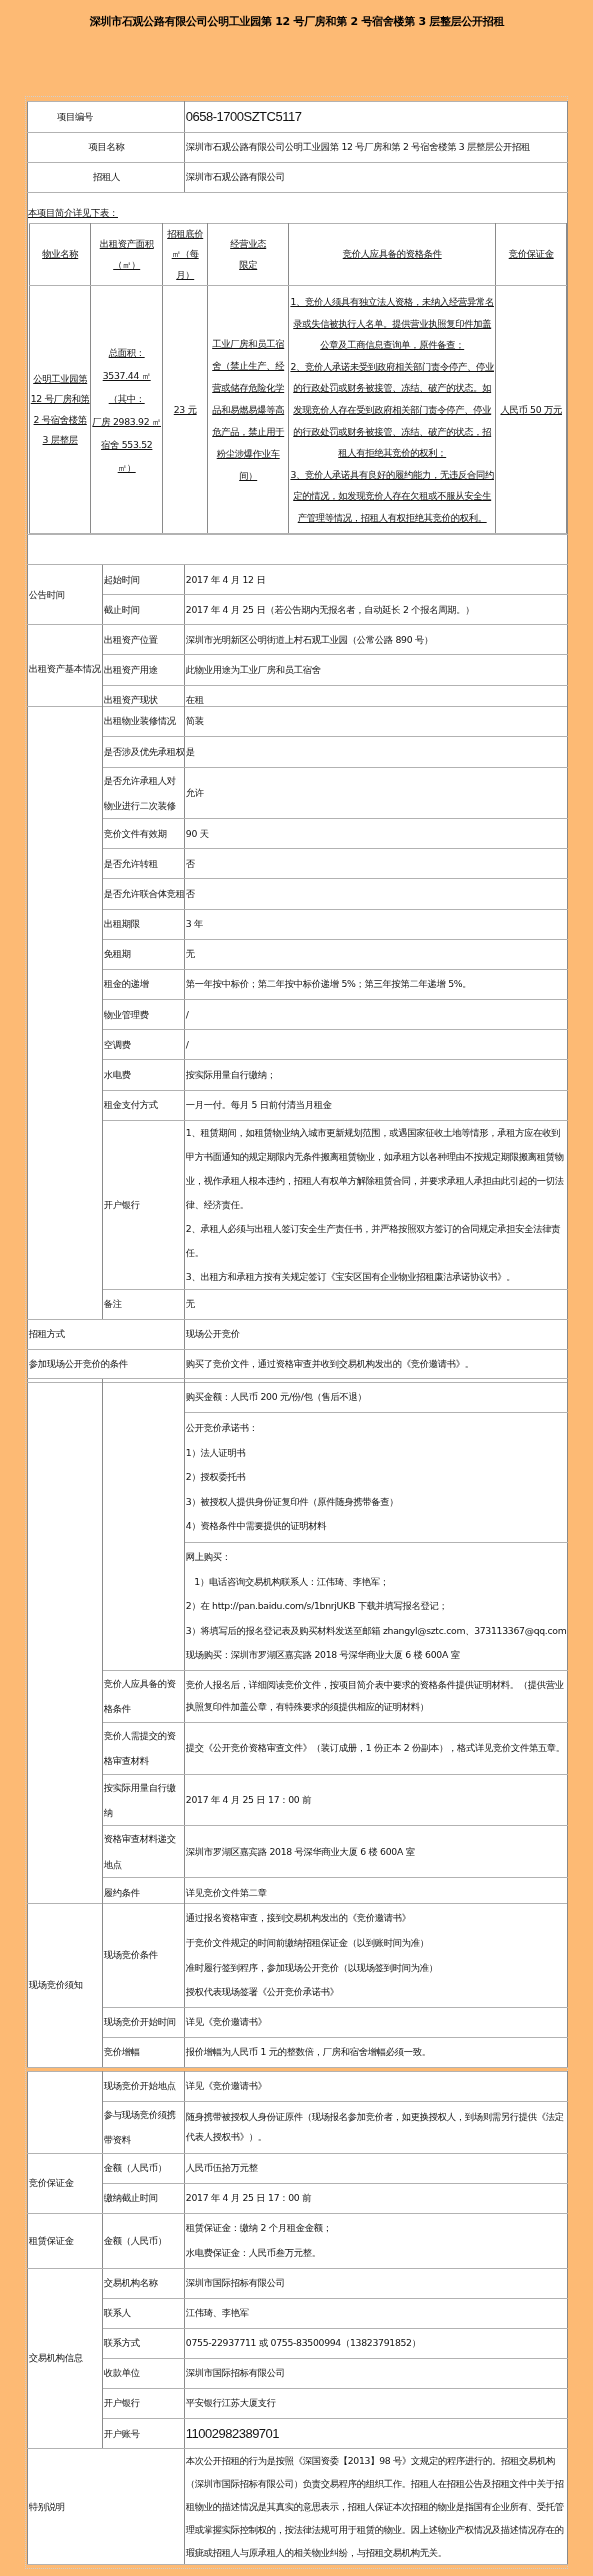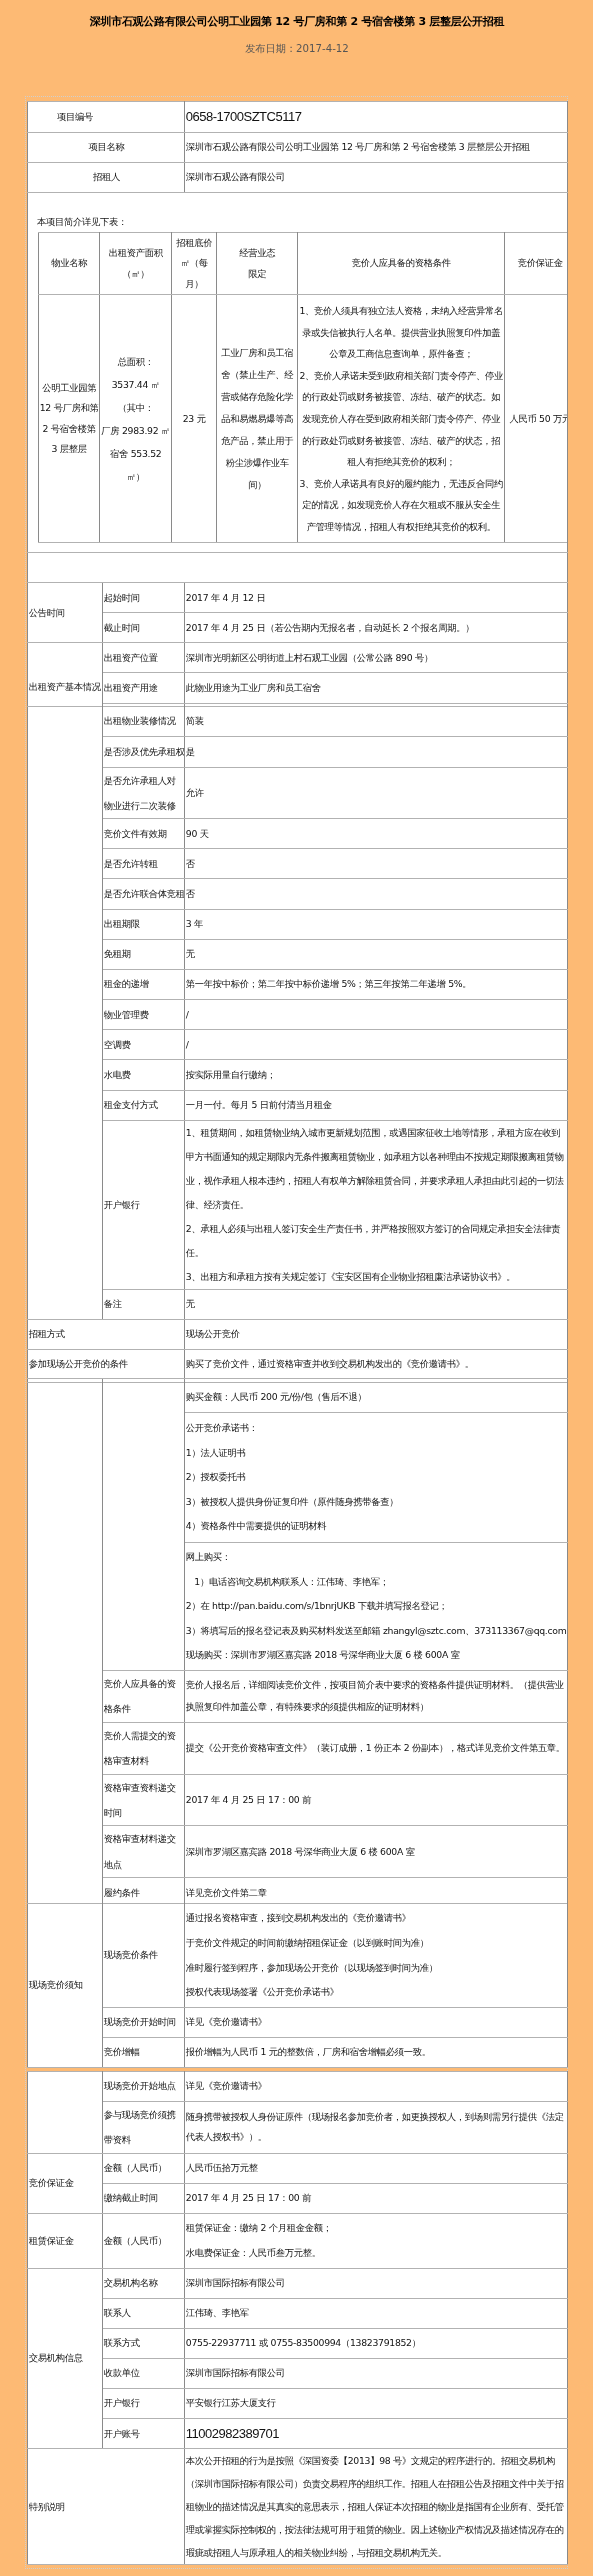--- a/index.html
+++ b/index.html
@@ -11,42 +11,41 @@
   .frame { position: absolute; top: 96px; left: 25.4px; width: 543px; height: 2473px; border: 0.8px dotted #cfcfcf; }
   table.t { position: absolute; left: 27px; width: 539px; border-collapse: collapse; table-layout: fixed; background: #fff; }
   table.t td, table.inner td { border-left: 0.8px solid #8a8a8a; border-right: 0.8px solid #8a8a8a; border-top: 1.7px solid #b2b2b2; border-bottom: 1.7px solid #b2b2b2; padding: 0 0 0 0.8px; vertical-align: middle; line-height: 20.4px; letter-spacing: -0.3px; overflow: hidden; }
   table.t { border: 0.8px solid #7a7a7a; }
   .lc { text-align: center; }
   .first { padding-right: 63px !important; }
   .l { text-align: left; white-space: nowrap; }
   .lw { text-align: left; line-height: 25.4px !important; }
   .v { text-align: left; }
   .mono { font-family: Liberation Sans, sans-serif; font-size: 13px; letter-spacing: -0.5px !important; }
-  .intro-cell { vertical-align: top !important; padding: 9px !important; }
+  .intro-cell { vertical-align: top !important; padding: 0 !important; text-decoration: underline; }
   .caption { height: 30.5px; padding-top: 10.2px; line-height: 20.4px; }
   table.inner { width: 537px; margin-left: 0.8px; border-collapse: collapse; table-layout: fixed; }
   table.inner td { text-align: center; }
   .hdr2 { line-height: 20.4px; }
   .hdr-wide { line-height: 26px; }
   .qual { text-align: left; line-height: 21.6px !important; }
   .area { line-height: 23px !important; }
   .scope { line-height: 22px !important; }
   .ml { line-height: 24px !important; }
   .ml29 { line-height: 24.6px !important; }
   .ml26 { line-height: 22px !important; }
   .ml27 { line-height: 23px !important; }
   .indent { padding-left: 8.5px; }
   .empty { }
 </style>
 </head>
 <body>
 
 <div class="page">
   <div class="title">深圳市石观公路有限公司公明工业园第 12 号厂房和第 2 号宿舍楼第 3 层整层公开招租</div>
-  <div class="date"><span>发布日期：</span><span>2017-4-12</span></div>
   <div class="frame"></div>
 
   <table class="t" style="top:101px">
     <colgroup>
         <col style="width:75px">
         <col style="width:82px">
         <col style="width:383px">
       </colgroup>
     <tbody>
         <tr style="height:30.5px">
@@ -260,21 +259,21 @@
     </tr>
     <tr style="height:51px">
       <td class="lw">竞价人应具备的资格条件</td>
       <td class="v ml26">竞价人报名后，详细阅读竞价文件，按项目简介表中要求的资格条件提供证明材料。（提供营业执照复印件加盖公章，有特殊要求的须提供相应的证明材料）</td>
     </tr>
     <tr style="height:51px">
       <td class="lw">竞价人需提交的资格审查材料</td>
       <td class="v">提交《公开竞价资格审查文件》（装订成册，1 份正本 2 份副本），格式详见竞价文件第五章。</td>
     </tr>
     <tr style="height:51px">
-      <td class="lw">资格审查资料递交时间</td>
+      <td class="lw">按实际用量自行缴纳</td>
       <td class="v">2017 年 4 月 25 日 17：00 前</td>
     </tr>
     <tr style="height:51px">
       <td class="lw">资格审查材料递交地点</td>
       <td class="v">深圳市罗湖区嘉宾路 2018 号深华商业大厦 6 楼 600A 室</td>
     </tr>
     <tr style="height:30px">
       <td class="l">履约条件</td>
       <td class="v">详见竞价文件第二章</td>
     </tr>

